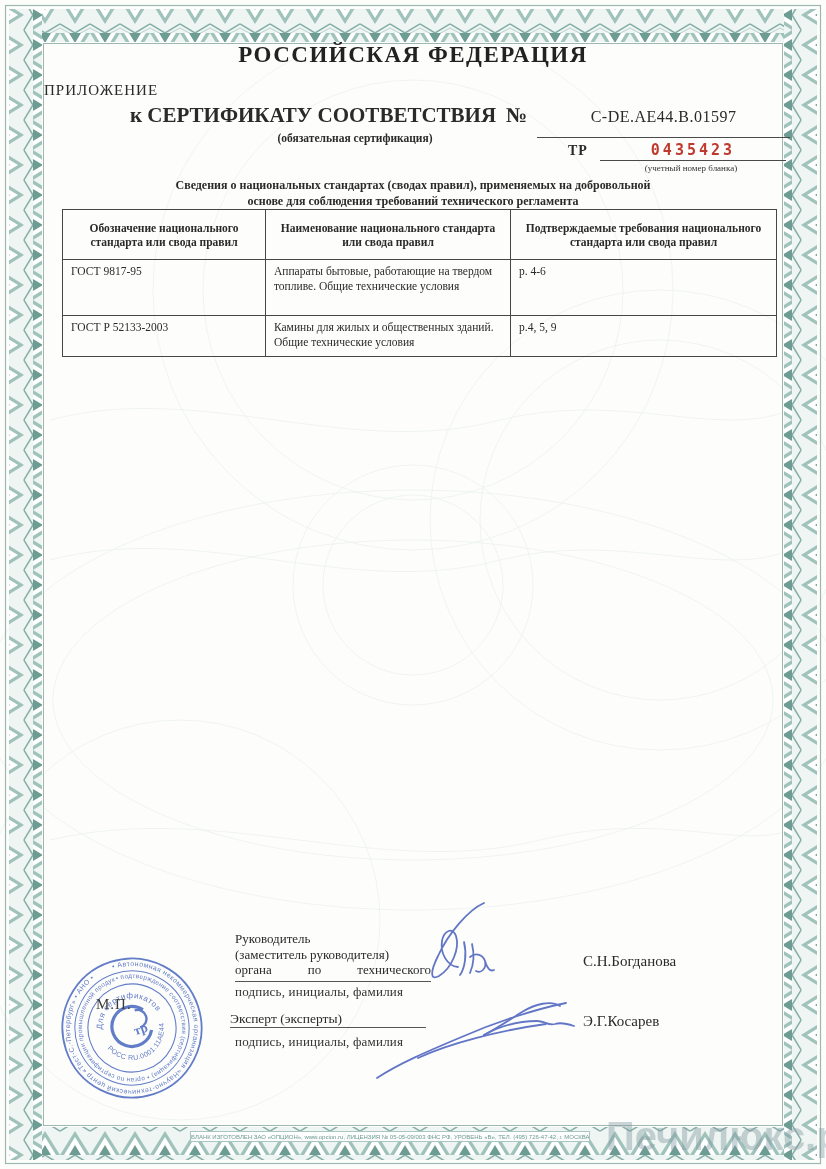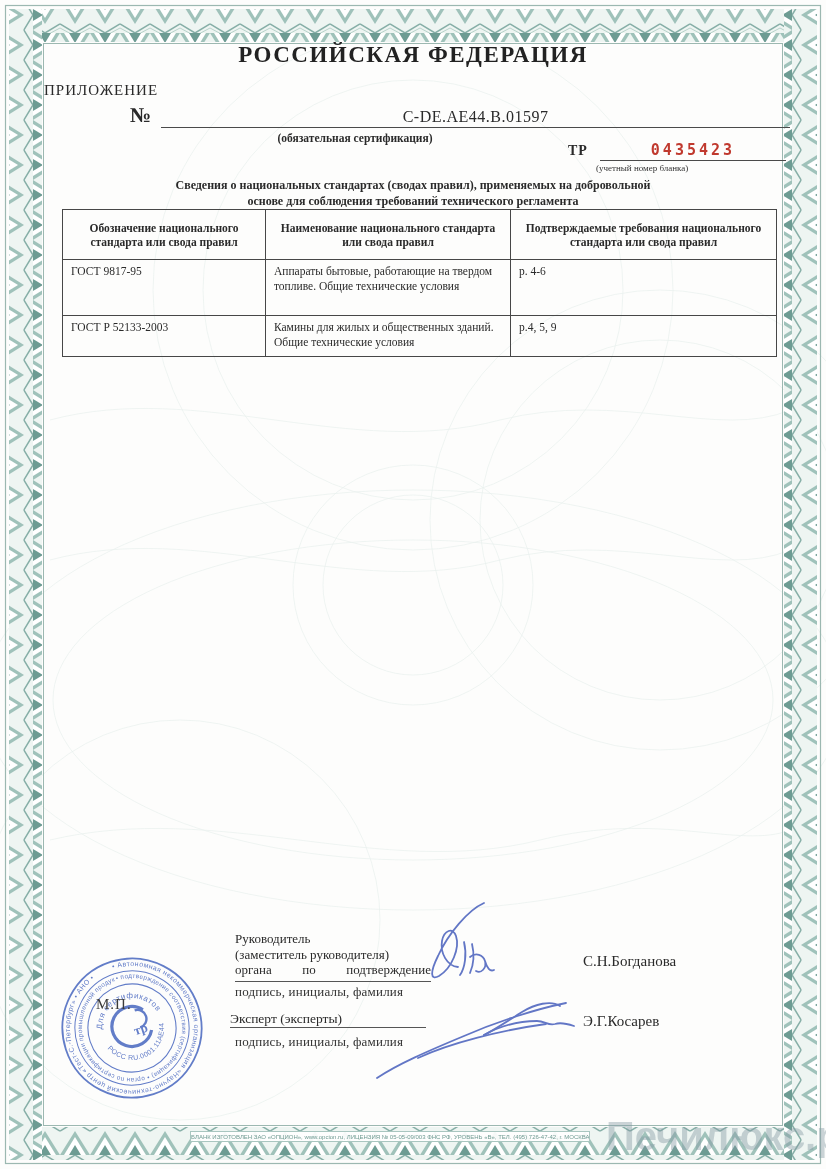--- a/index.html
+++ b/index.html
@@ -26,41 +26,41 @@
     font-size: 15px; font-weight: normal; letter-spacing: 1px;
   }
   .cert-line {
     left: 130px; top: 103px; width: 660px;
     display: flex; align-items: baseline; gap: 10px;
   }
   .cert-label { font-size: 21px; font-weight: bold; white-space: nowrap; }
   .num-sign { font-size: 21px; font-weight: bold; }
   .cert-number-box {
     flex: 1; border-bottom: 1.3px solid #4a4a4a;
-    text-align: center; font-size: 16px; padding-bottom: 1px; letter-spacing: 0.5px;
+    text-align: center; font-size: 16px; padding-bottom: 11px; letter-spacing: 0.5px;
   }
   .mandatory-note {
     left: 130px; top: 132px; width: 450px;
     text-align: center; font-size: 11.5px; font-weight: bold;
   }
   .tr-line {
     left: 568px; top: 141px; width: 218px;
     display: flex; align-items: baseline; gap: 12px;
   }
   .tr-label { font-size: 14px; font-weight: bold; letter-spacing: 1px; }
   .blank-number-box {
     flex: 1; border-bottom: 1.3px solid #4a4a4a;
     text-align: center; padding-bottom: 1px;
     font-family: "DejaVu Sans Mono", monospace;
     font-size: 15px; font-weight: bold; letter-spacing: 3px;
     color: #c0392e;
   }
   .blank-caption {
     left: 596px; top: 163px; width: 190px;
-    text-align: left; font-size: 9px; color: #333;
+    text-align: center; font-size: 9px; color: #333;
   }
   .intro {
     left: 63px; top: 178px; width: 700px;
     text-align: center; font-size: 12px; font-weight: bold; line-height: 15.5px;
   }
   .std-table {
     left: 62px; top: 209px; width: 714px;
     border-collapse: collapse; table-layout: fixed;
     font-size: 11.5px;
   }
@@ -175,20 +175,21 @@
     <rect x="9" y="1127" width="808" height="33" fill="url(#chevU)"></rect>
     <rect x="9" y="9" width="33" height="1151" fill="url(#chevR)"></rect>
     <rect x="784" y="9" width="33" height="1151" fill="url(#chevL)"></rect>
     <rect x="43.5" y="43.5" width="739" height="1082" fill="none" stroke="#9cb8b1" stroke-width="1"></rect>
   </svg>
 
   <div class="abs title">РОССИЙСКАЯ ФЕДЕРАЦИЯ</div>
   <div class="abs doc-type">ПРИЛОЖЕНИЕ</div>
 
   <div class="abs cert-line">
+    <span class="cert-label">к СЕРТИФИКАТУ СООТВЕТСТВИЯ</span>
     <span class="num-sign">№</span>
     <span class="cert-number-box">C-DE.AE44.B.01597</span>
   </div>
 
   <div class="abs mandatory-note">(обязательная сертификация)</div>
 
   <div class="abs tr-line">
     <span class="tr-label">ТР</span>
     <span class="blank-number-box">0435423</span>
   </div>
@@ -222,21 +223,21 @@
         <td>ГОСТ Р 52133-2003</td>
         <td>Камины для жилых и общественных зданий. Общие технические условия</td>
         <td>р.4, 5, 9</td>
       </tr>
     </tbody>
   </table>
 
   <div class="abs sign-head-roles">
     <div>Руководитель</div>
     <div>(заместитель руководителя)</div>
-    <div class="role-just">органа по подтверждение</div>
+    <div class="role-just">органа по технического</div>
   </div>
   <div class="abs sign-caption head-caption">подпись, инициалы, фамилия</div>
   <div class="abs head-name">С.Н.Богданова</div>
 
   <div class="abs expert-role">Эксперт (эксперты)</div>
   <div class="abs sign-caption expert-caption">подпись, инициалы, фамилия</div>
   <div class="abs expert-name">Э.Г.Косарев</div>
 
   <div class="abs mp-mark">М.П.</div>
 

